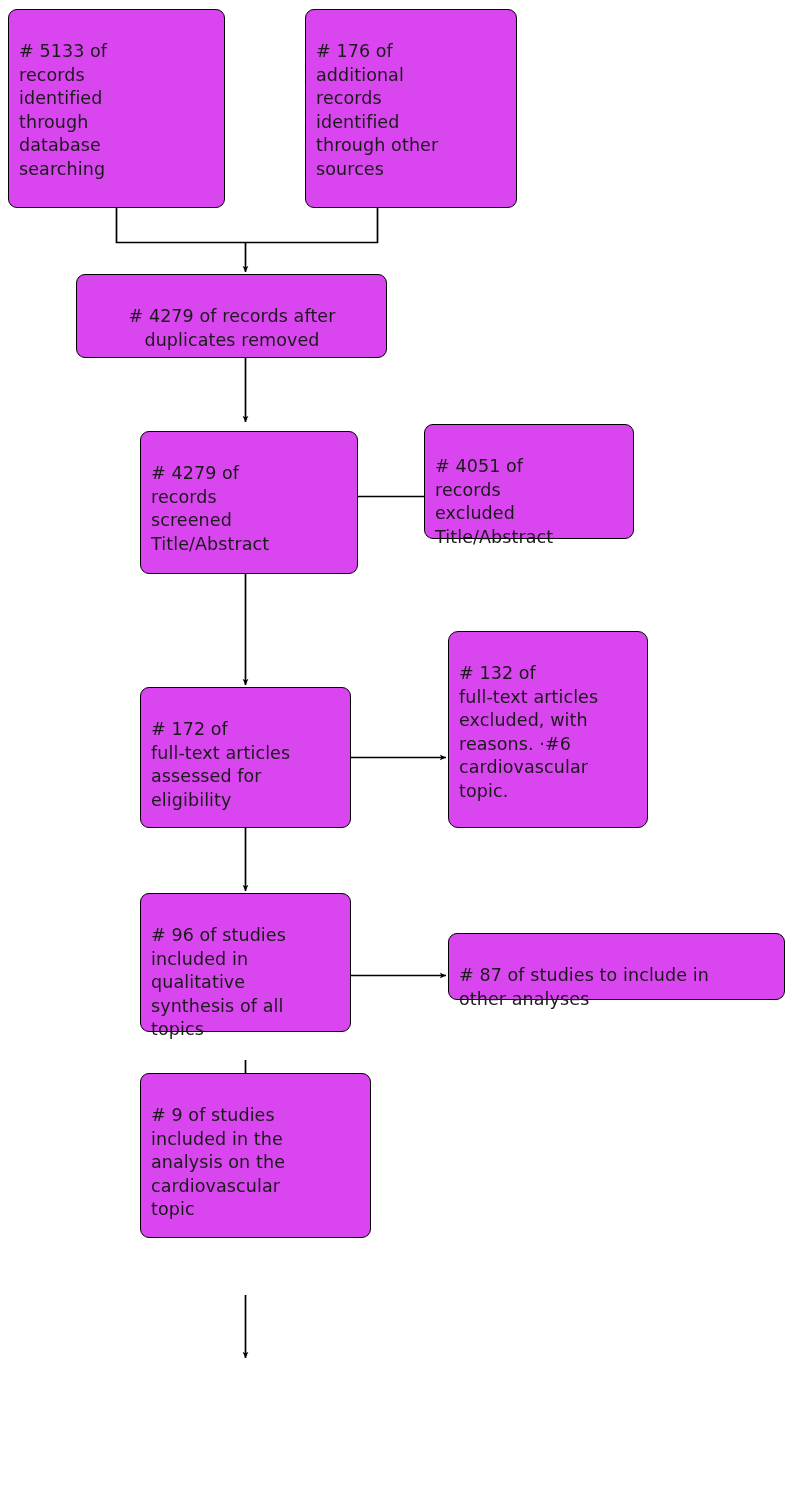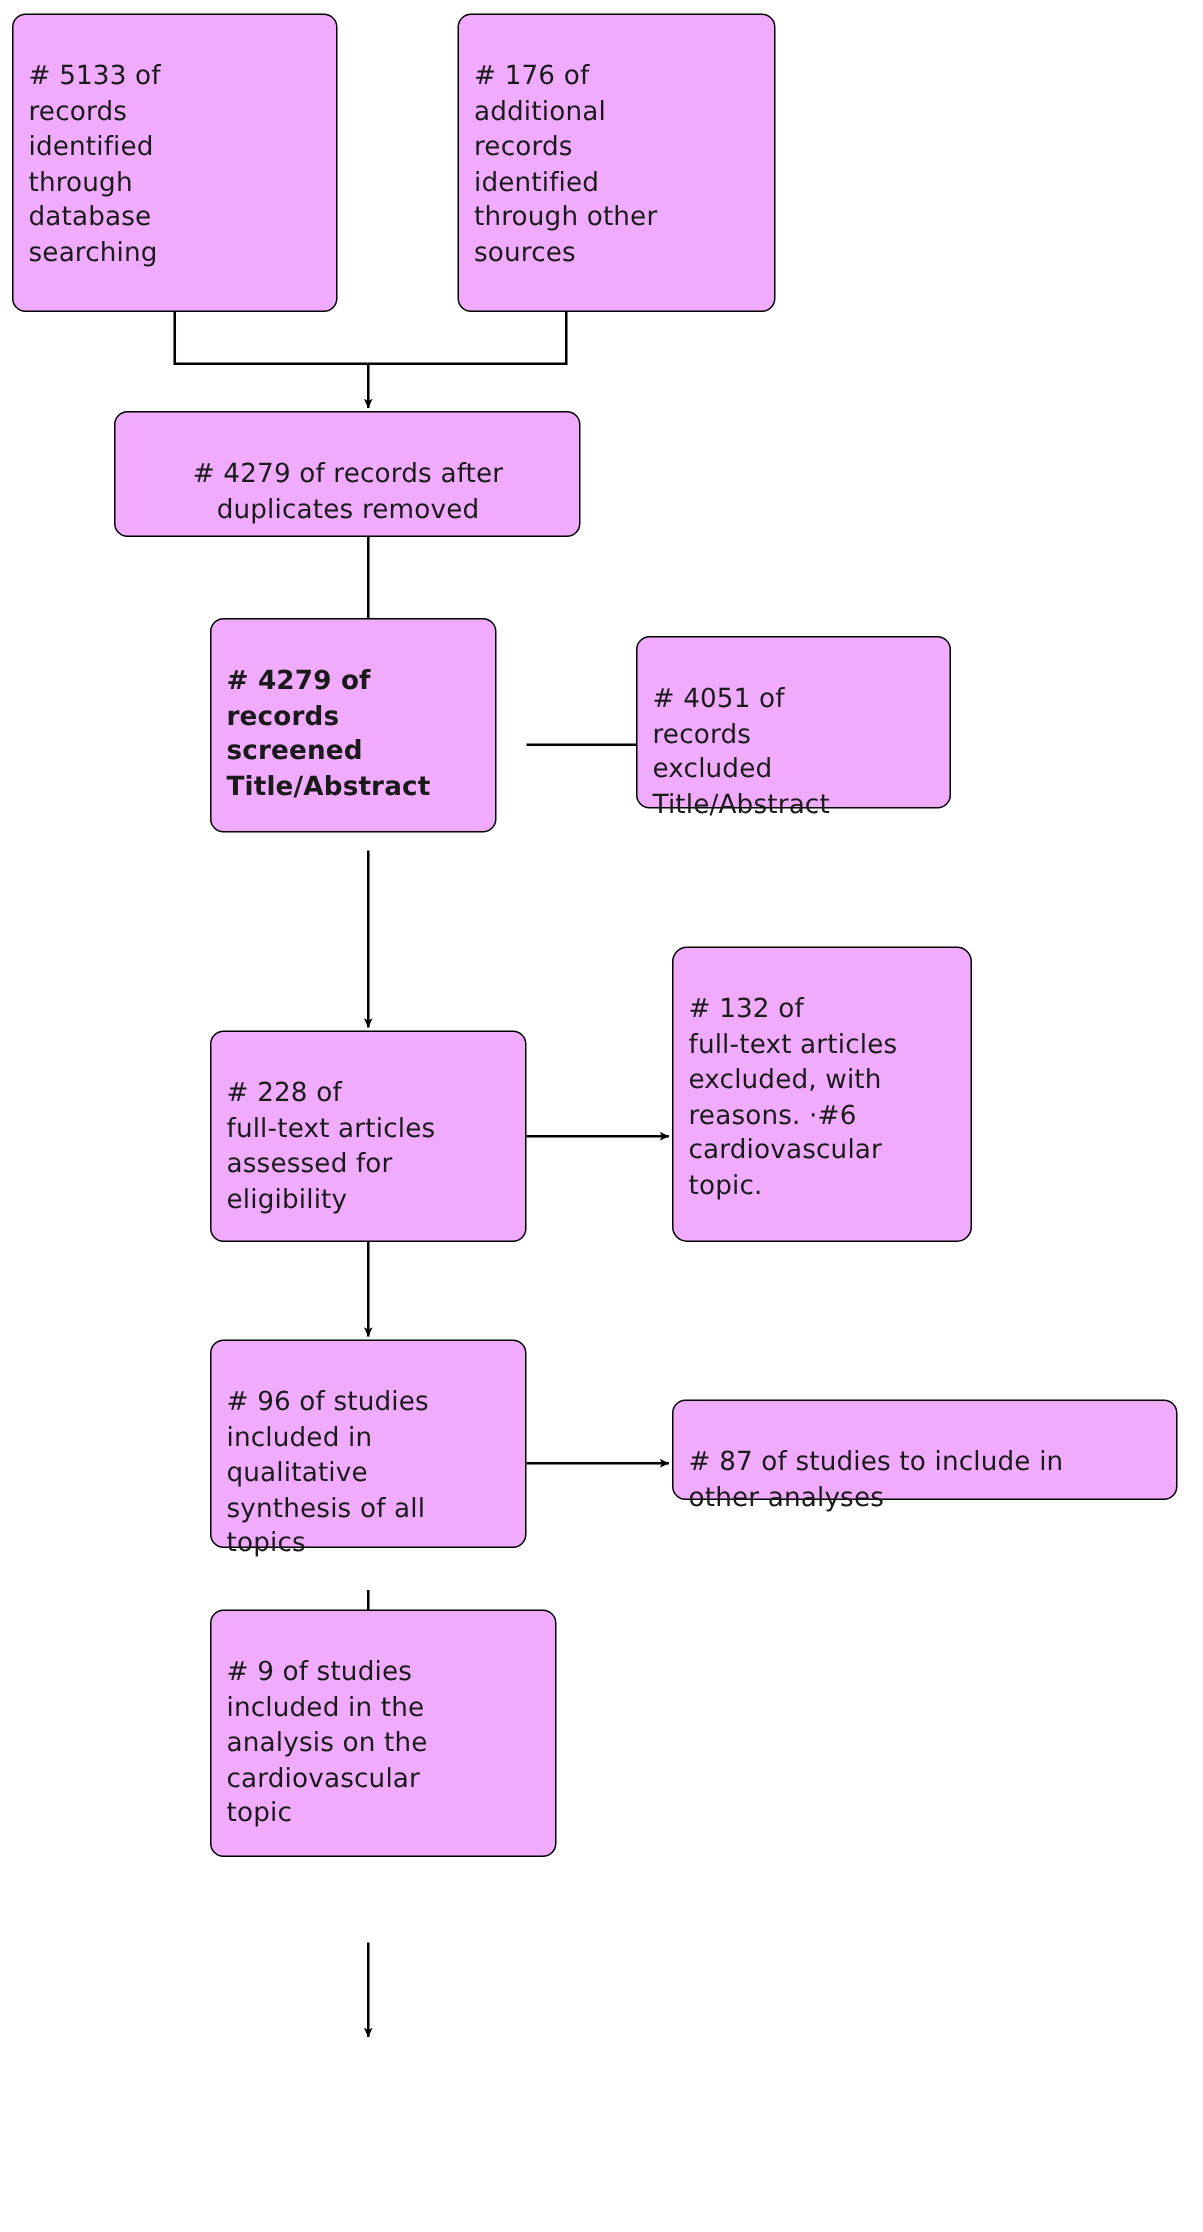--- a/index.html
+++ b/index.html
@@ -20,21 +20,21 @@
     position: absolute;
     left: 0;
     top: 0;
     width: 802px;
     height: 1488px;
     pointer-events: none;
   }
   .node {
     position: absolute;
     box-sizing: border-box;
-    background: #f0abfc;
+    background: #d946ef;
     border: 1.6px solid #000000;
     border-radius: 9px;
     padding: 7px 9px 7px 10px;
     color: #1a1a1a;
     font-size: 17.5px;
     line-height: 1.34;
     white-space: pre-line;
     letter-spacing: 0.1px;
     z-index: 2;
   }
@@ -114,36 +114,36 @@
 identified
 through other
 sources</span>
   </div>
 
   <div class="node" id="node-records-after-duplicates" style="left: 76px; top: 274px; width: 311px; height: 84px; text-align: center;">
     <span class="node-text"># 4279 of records after
 duplicates removed</span>
   </div>
 
-  <div class="node" id="node-records-screened" style="left: 140px; top: 412px; width: 191px; height: 143px; font-weight: bold;">
+  <div class="node" id="node-records-screened" style="left: 140px; top: 431px; width: 218px; height: 143px;">
     <span class="node-text"># 4279 of
 records
 screened
 Title/Abstract</span>
   </div>
 
   <div class="node" id="node-records-excluded" style="left: 424px; top: 424px; width: 210px; height: 115px;">
     <span class="node-text"># 4051 of
 records
 excluded
 Title/Abstract</span>
   </div>
 
   <div class="node" id="node-fulltext-assessed" style="left: 140px; top: 687px; width: 211px; height: 141px;">
-    <span class="node-text"># 228 of
+    <span class="node-text"># 172 of
 full-text articles
 assessed for
 eligibility</span>
   </div>
 
   <div class="node" id="node-fulltext-excluded" style="left: 448px; top: 631px; width: 200px; height: 197px; border-radius: 10px;">
     <span class="node-text"># 132 of
 full-text articles
 excluded, with
 reasons. ·#6

